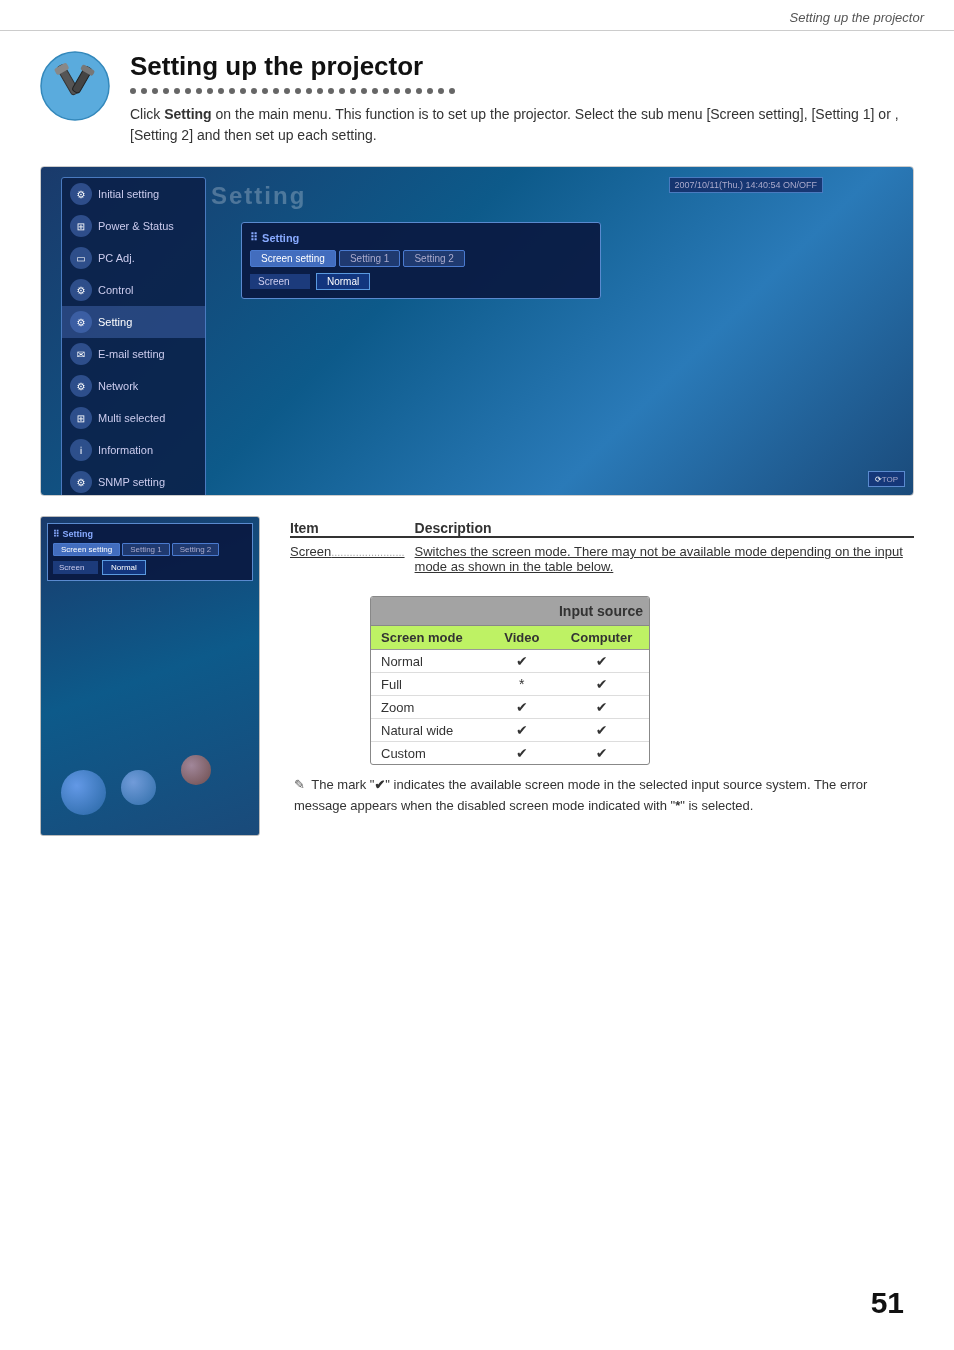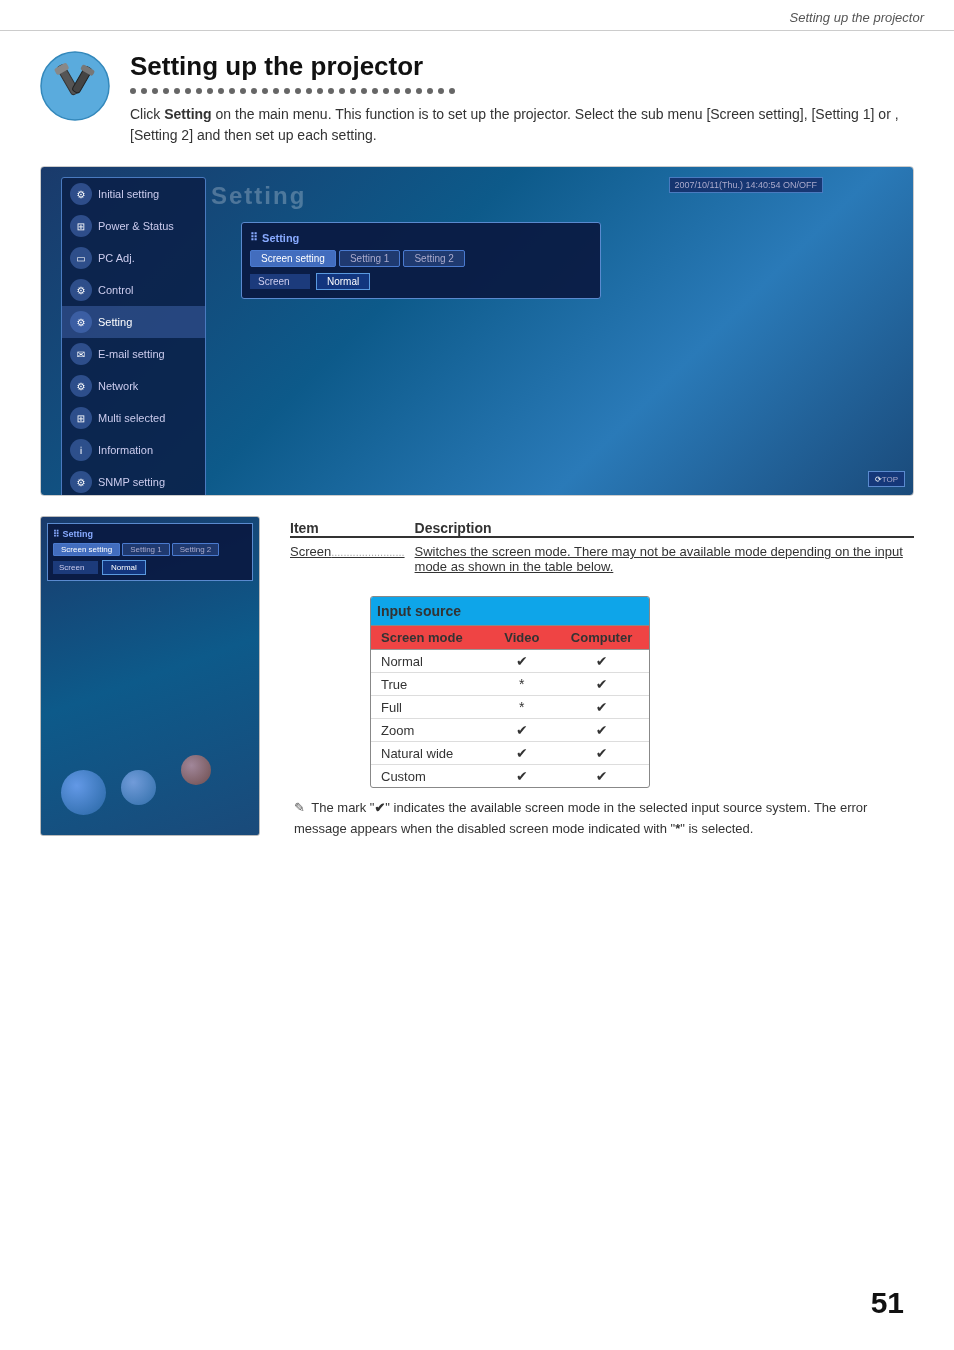--- a/index.html
+++ b/index.html
@@ -255,36 +255,36 @@
 
     
     .input-source-container {
       border: 1px solid #888;
       border-radius: 3px;
       overflow: hidden;
       width: 280px;
       margin: 10px 0 10px 80px;
     }
     .input-source-title {
-      text-align: left;
+      text-align: right;
       font-weight: bold;
       font-size: 14px;
-      background: #0ea5e9;
+      background: #a3a3a3;
       padding: 6px;
       border-bottom: 1px solid #888;
     }
     .input-source-table {
       width: 100%;
       border-collapse: collapse;
     }
     .input-source-table th {
       font-weight: bold;
       font-size: 13px;
       padding: 4px 10px;
-      background: #ef4444;
+      background: #bef264;
       border-bottom: 1px solid #999;
       text-align: left;
     }
     .input-source-table th:not(:first-child) { text-align: center; }
     .input-source-table td {
       font-size: 13px;
       padding: 3px 10px;
       border-bottom: 1px solid #ddd;
     }
     .input-source-table td:not(:first-child) { text-align: center; }
@@ -514,25 +514,20 @@
               <th>Computer</th>
             </tr>
           </thead>
           <tbody>
             <tr>
               <td>Normal</td>
               <td><span class="check-mark">✔</span></td>
               <td><span class="check-mark">✔</span></td>
             </tr>
             <tr>
-              <td>True</td>
-              <td><span class="asterisk">*</span></td>
-              <td><span class="check-mark">✔</span></td>
-            </tr>
-            <tr>
               <td>Full</td>
               <td><span class="asterisk">*</span></td>
               <td><span class="check-mark">✔</span></td>
             </tr>
             <tr>
               <td>Zoom</td>
               <td><span class="check-mark">✔</span></td>
               <td><span class="check-mark">✔</span></td>
             </tr>
             <tr>

